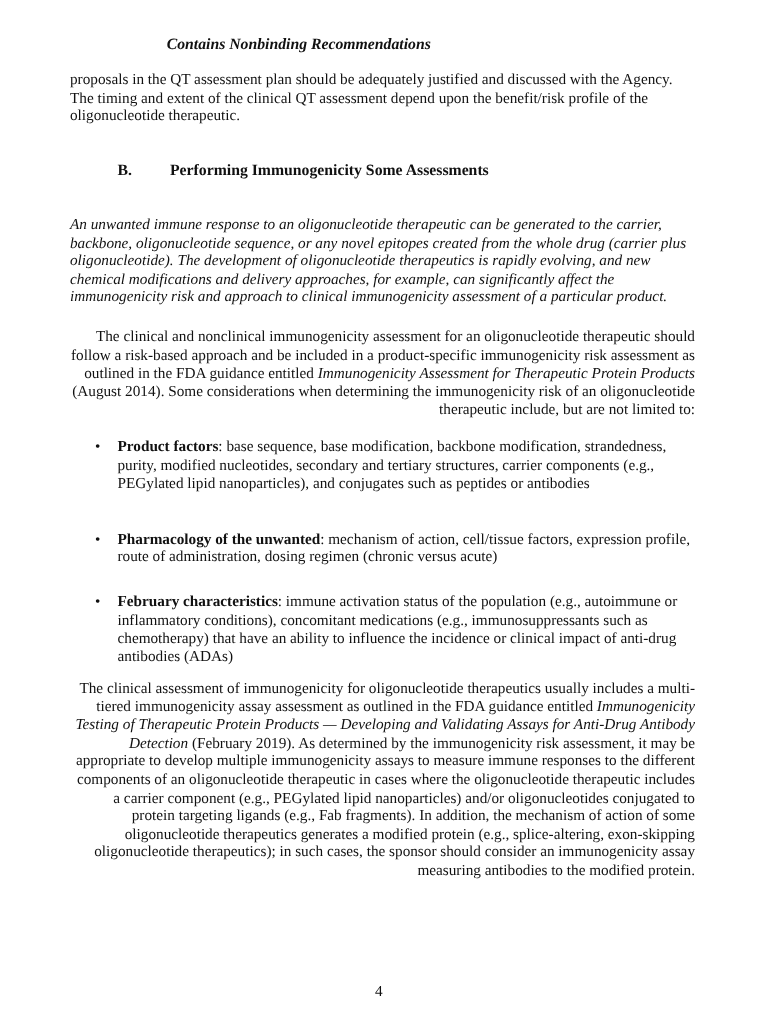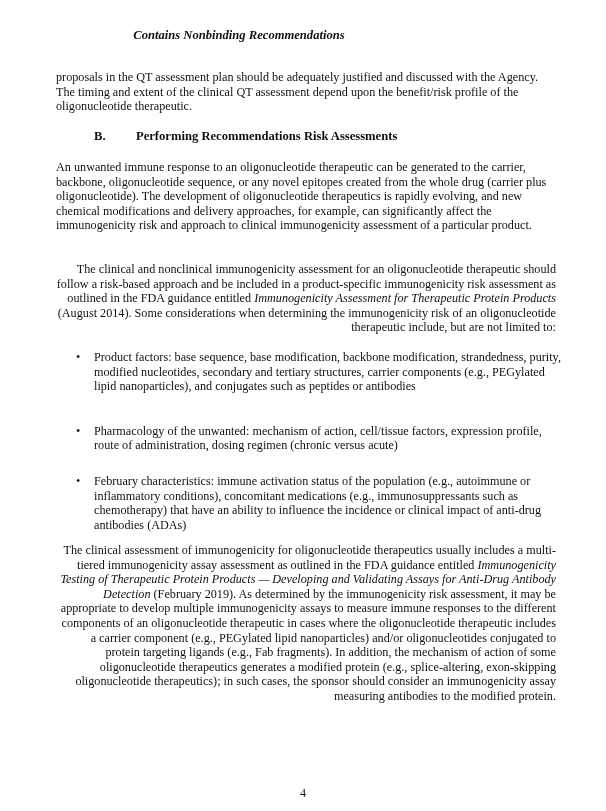--- a/index.html
+++ b/index.html
@@ -6,44 +6,44 @@
     body {
       width: 606px; height: 811px; position: relative; overflow: hidden;
       font-family: "Liberation Serif", serif; color: #111111;
       font-size: 12.2px; line-height: 14.6px;
     }
     .header {
       position: absolute; top: 28px; left: 0; width: 478px; text-align: center;
       font-weight: bold; font-style: italic; font-size: 12.6px;
     }
     .para { position: absolute; left: 56px; width: 500px; margin: 0; }
-    .p1 { top: 70px; }
+    .p1 { top: 56px; }
     .heading { position: absolute; top: 129px; left: 94px; font-weight: bold; font-size: 12.6px; }
     .heading .num { display: inline-block; width: 42px; }
-    .p2 { top: 160px; }
+    .p2 { top: 172px; font-style: italic; }
     .p3 { top: 262px; text-align: right; }
     .bullets { position: absolute; left: 74px; width: 490px; top: 350px; margin: 0; padding: 0; list-style: none; }
     .bullets li { position: relative; padding-left: 20px; }
     .bullets li .dot { position: absolute; left: 2px; top: 0; }
     .bullets li.b1 { margin-bottom: 30px; }
     .bullets li.b2 { margin-bottom: 21px; }
     .p4 { top: 543px; text-align: right; }
     .page-num { position: absolute; top: 786px; left: 0; width: 606px; text-align: center; }
     i { font-style: italic; }
-    b { font-weight: normal; }
+    b { font-weight: bold; }
   </style>
 </head>
 <body>
 
 <div class="header">Contains Nonbinding Recommendations</div>
 
 <p class="para p1">proposals in the QT assessment plan should be adequately justified and discussed with the Agency.  The timing and extent of the clinical QT assessment depend upon the benefit/risk profile of the oligonucleotide therapeutic.</p>
 
 <div class="heading">
-  <span class="num">B.</span><span>Performing Recommendations Risk Assessments</span>
+  <span class="num">B.</span><span>Performing Immunogenicity Some Assessments</span>
 </div>
 
 <p class="para p2">An unwanted immune response to an oligonucleotide therapeutic can be generated to the carrier, backbone, oligonucleotide sequence, or any novel epitopes created from the whole drug (carrier plus oligonucleotide).  The development of oligonucleotide therapeutics is rapidly evolving, and new chemical modifications and delivery approaches, for example, can significantly affect the immunogenicity risk and approach to clinical immunogenicity assessment of a particular product.</p>
 
 <p class="para p3"><span>The clinical and nonclinical immunogenicity assessment for an oligonucleotide therapeutic should follow a risk-based approach and be included in a product-specific immunogenicity risk assessment as outlined in the FDA guidance entitled </span><i>Immunogenicity Assessment for Therapeutic Protein Products</i><span> (August 2014).  Some considerations when determining the immunogenicity risk of an oligonucleotide therapeutic include, but are not limited to:</span></p>
 
 <ul class="bullets">
   <li class="b1">
     <span class="dot">•</span>
     <b>Product factors</b><span>:  base sequence, base modification, backbone modification, strandedness, purity, modified nucleotides, secondary and tertiary structures, carrier components (e.g., PEGylated lipid nanoparticles), and conjugates such as peptides or antibodies</span>

